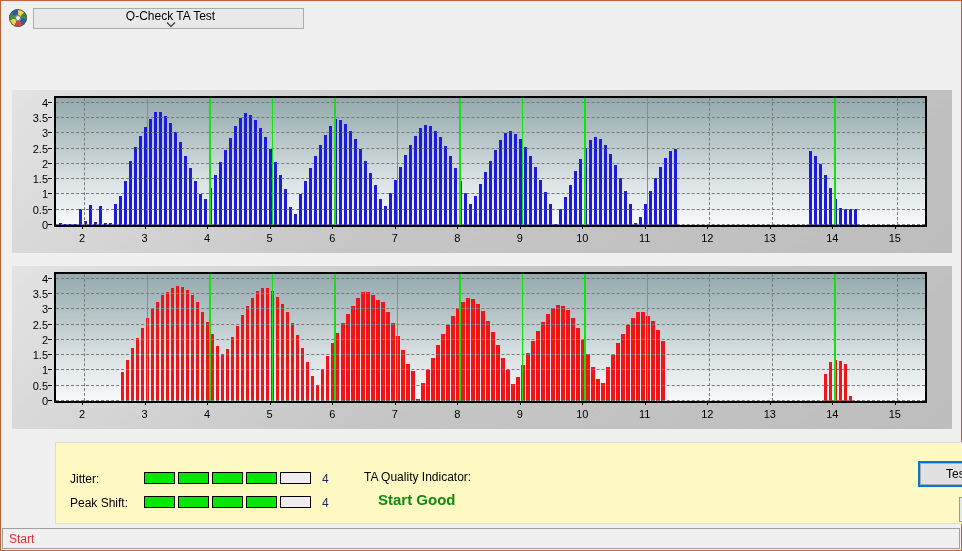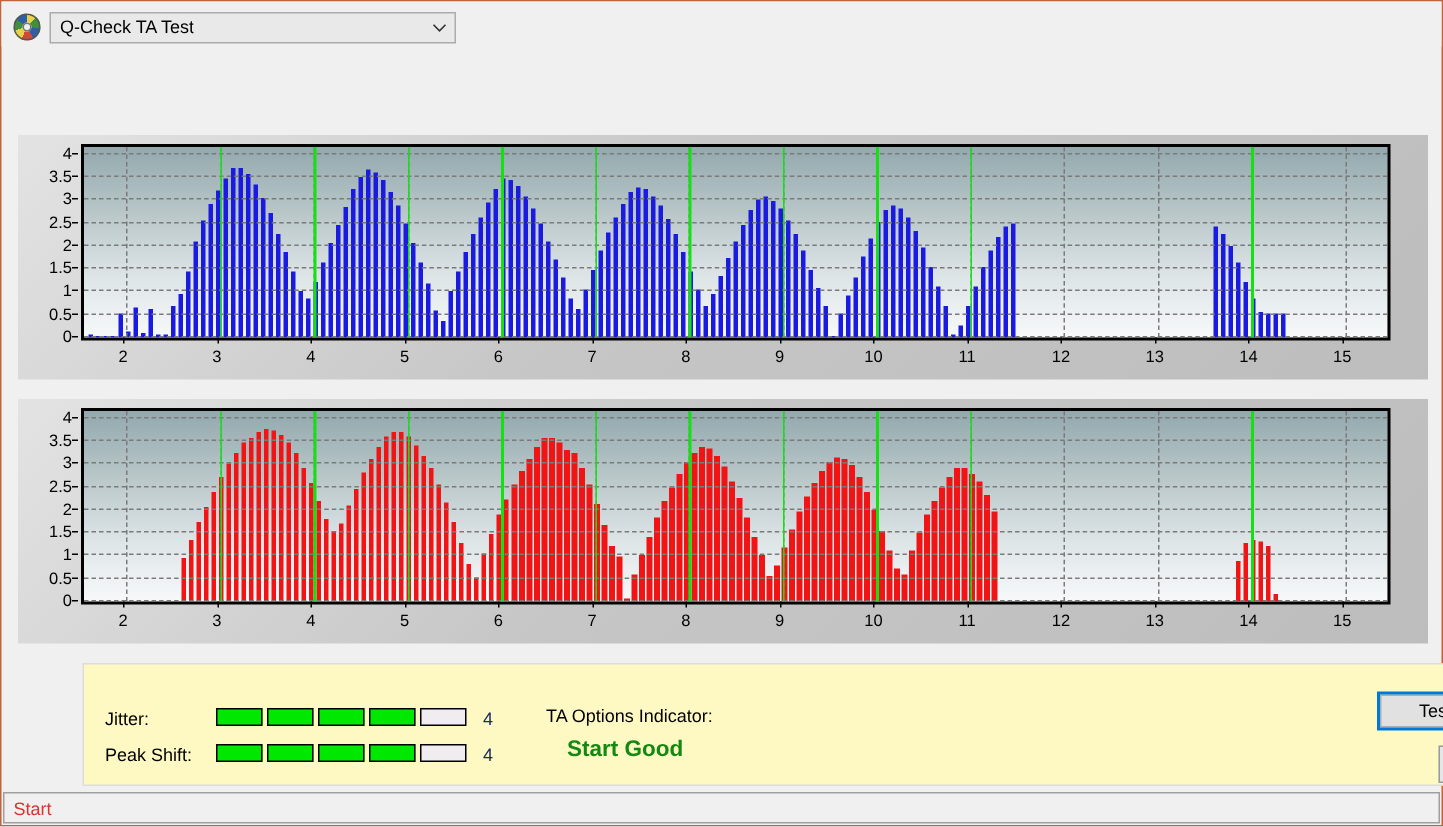--- a/index.html
+++ b/index.html
@@ -48,21 +48,21 @@
     border-radius:50%;background:#f0f0f0;box-shadow:inset 0 0 0 1px #777;}
   .combo{
     height:21px;background:#e9e9e9;border:1px solid #acacac;
     display:flex;align-items:center;justify-content:space-between;
     font-size:12px;color:#000;padding:0 2px 0 6px;box-sizing:border-box;
   }
   .combo .cv{white-space:nowrap;overflow:hidden;text-overflow:ellipsis;}
   .combo .chev{width:16px;display:flex;align-items:center;justify-content:center;}
   #combo-device{width:375px;}
   #combo-function{width:270px;}
-  #combo-test{width:271px;}
+  #combo-test{width:271px;flex-direction:column;}
 
   
   .chartpanel{
     position:absolute;left:11px;width:940px;height:163px;
     background:linear-gradient(135deg,#e3e3e3 0%,#c6c6c6 45%,#bdbdbd 100%);
     box-sizing:border-box;
   }
   #panel-top{top:89px;}
   #panel-bottom{top:265px;}
   .plot{
@@ -586,21 +586,21 @@
     <div class="meterlabel" style="left:14px;top:53px;">Peak Shift:</div>
     <div class="meter" id="meter-peak" style="left:88px;top:53px;">
         <div class="seg on"></div>
         <div class="seg on"></div>
         <div class="seg on"></div>
         <div class="seg on"></div>
         <div class="seg"></div>
       </div>
     <div class="metervalue" id="val-peak" style="left:266px;top:53px;">4</div>
 
-    <div class="ta-label">TA Options Indicator:</div>
+    <div class="ta-label">TA Quality Indicator:</div>
     <div class="ta-value">Start Good</div>
 
     <div class="startbtn">Test</div>
     <div class="infobtn">
       <div class="info-circle">i</div>
     </div>
   </div>
 
   <div class="statusbar">
     <div class="status-text">Start</div>

